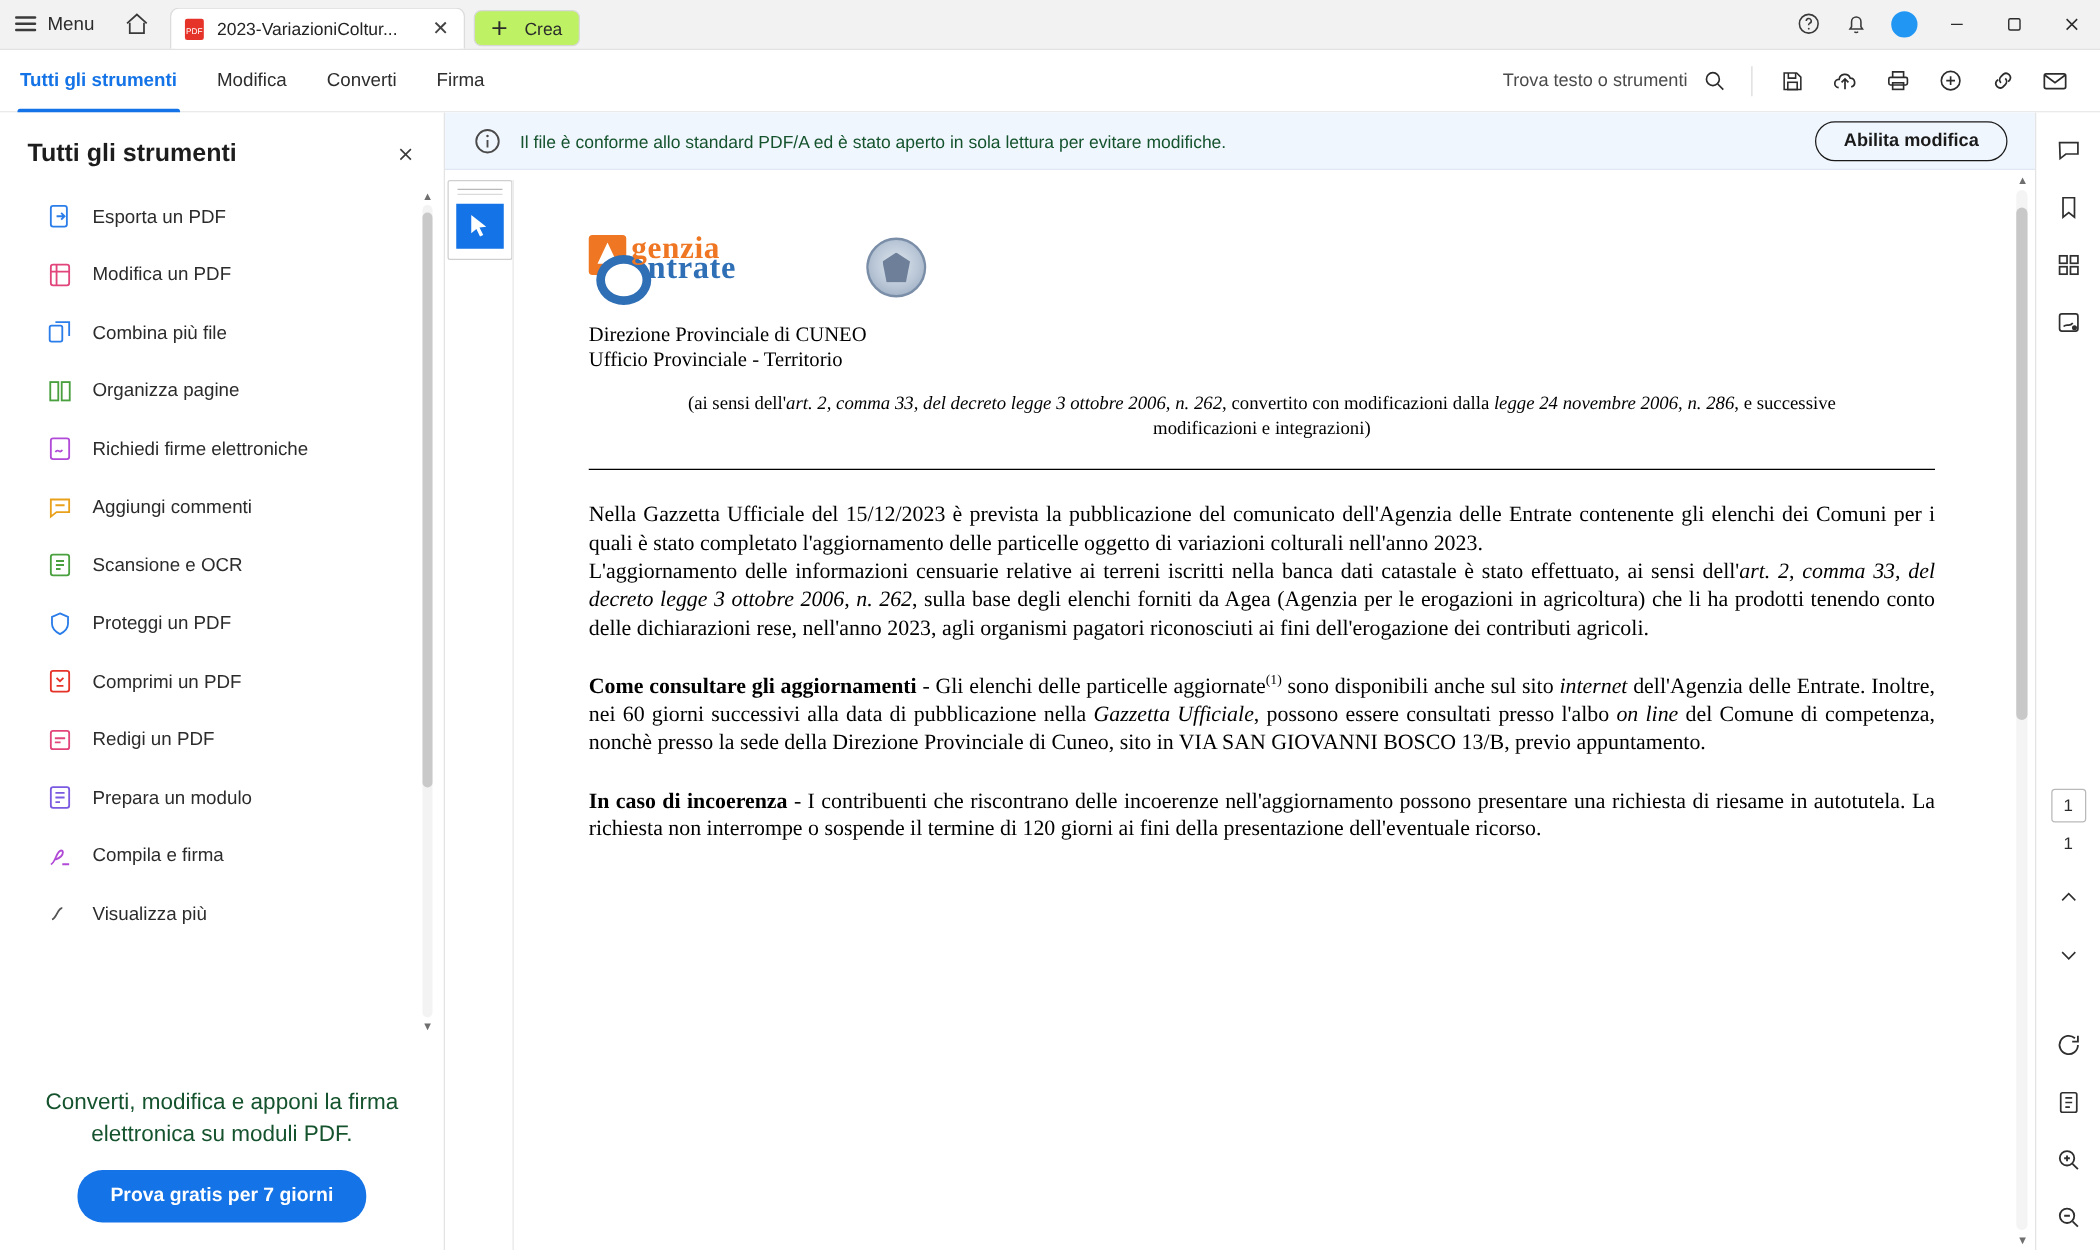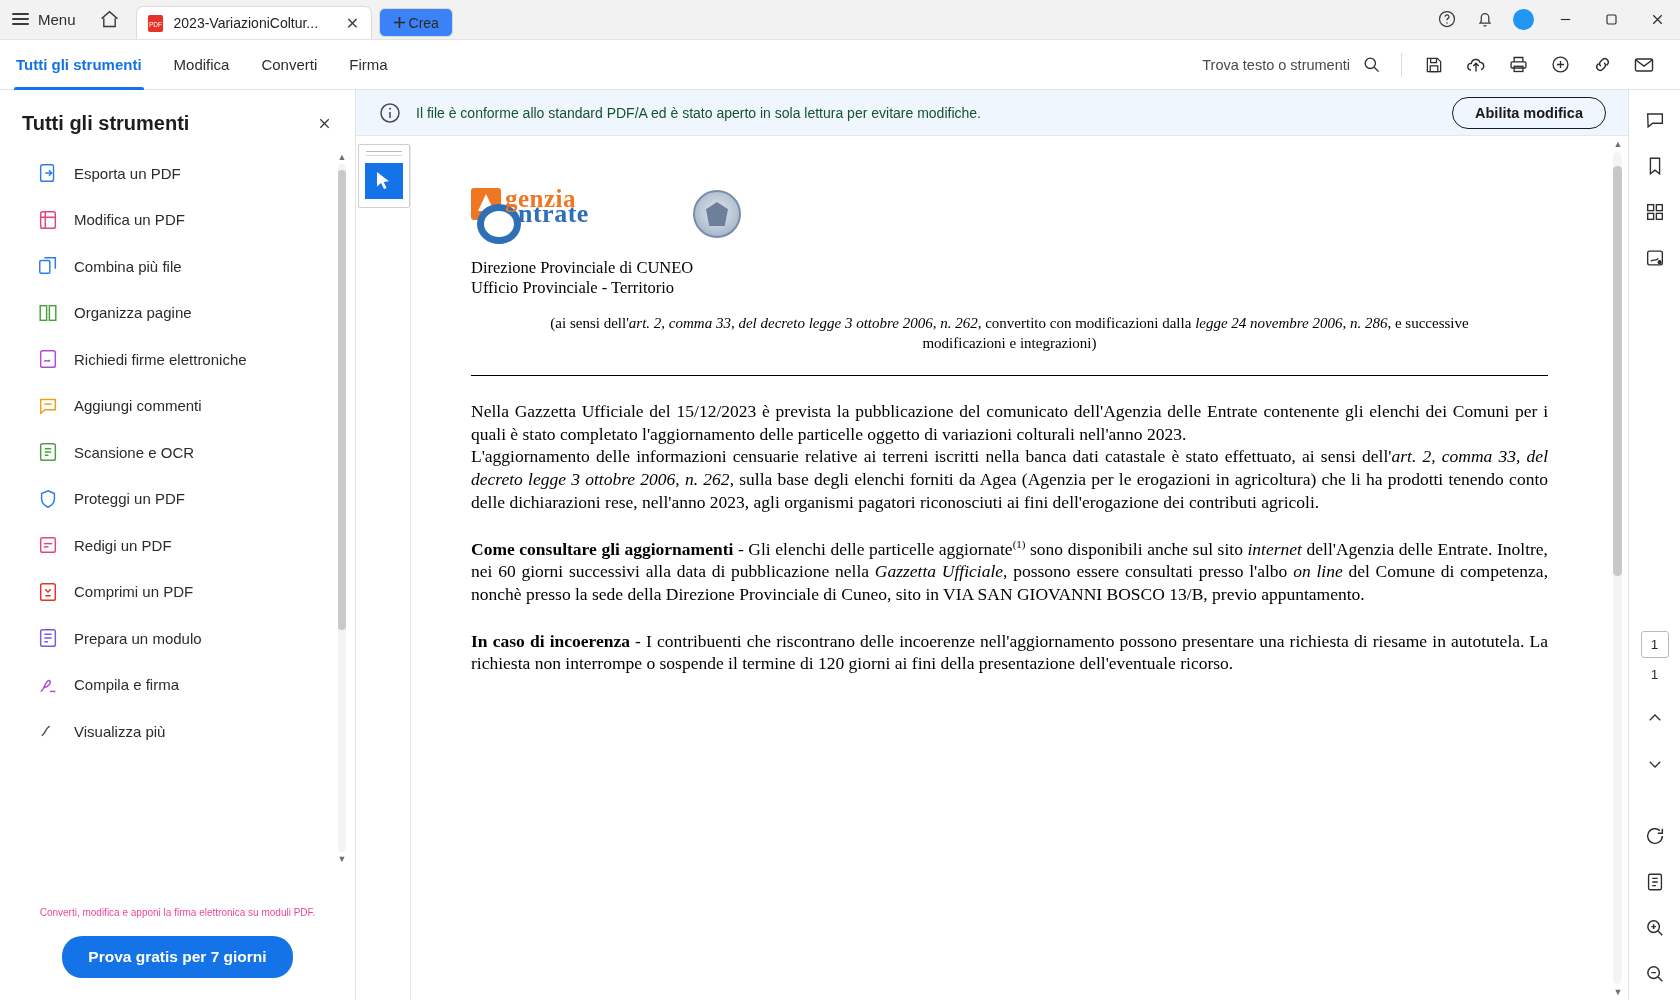--- a/index.html
+++ b/index.html
@@ -38,23 +38,23 @@
     padding: 0 8px 0 10px;
     font-size: 14px;
     margin-left: 4px;
   }
   .tab .tab-label {
     flex: 1; white-space: nowrap; overflow: hidden;
     text-overflow: ellipsis; color: #232323;
   }
   .tab-close { width: 20px; height: 20px; display: flex; align-items: center; justify-content: center; color: #444; font-size: 16px; }
   .newtab {
-    display: flex; align-items: center; gap: 3px;
+    display: flex; align-items: center; gap: 14px;
     height: 29px; padding: 0 13px; margin-left: 7px; margin-bottom: 2px;
-    border: 1px solid #d8d8d8; border-radius: 6px; background: #3b82f6;
+    border: 1px solid #d8d8d8; border-radius: 6px; background: #bef264;
     font-size: 14px; color: #2b2b2b;
   }
   .tb-right { margin-left: auto; display: flex; align-items: center; height: 40px; }
   .tb-icon { width: 38px; height: 40px; display: flex; align-items: center; justify-content: center; color: #3a3a3a; }
   .avatar-dot { width: 21px; height: 21px; border-radius: 50%; background: #2196f3; }
   .win-btn { width: 46px; height: 40px; display: flex; align-items: center; justify-content: center; color: #2b2b2b; }
 
   
   .toolbar {
     height: 50px;
@@ -106,21 +106,21 @@
   .lp-item .ico { width: 24px; height: 24px; display: flex; align-items: center; justify-content: center; flex: 0 0 24px; }
   .lp-scrollbar {
     position: absolute; right: 6px; top: 0; bottom: 0; width: 14px;
   }
   .lp-sb-track { position: absolute; top: 14px; bottom: 14px; left: 3px; width: 8px; background: #f3f3f3; border-radius: 4px; }
   .lp-sb-thumb { position: absolute; top: 20px; left: 3px; width: 8px; height: 460px; background: #c9c9c9; border-radius: 4px; }
   .lp-sb-arrow { position: absolute; left: 0; width: 14px; height: 14px; display: flex; align-items: center; justify-content: center; color: #6f6f6f; font-size: 9px; }
   .lp-sb-arrow.up { top: 0; }
   .lp-sb-arrow.down { bottom: 0; }
   .lp-footer { padding: 8px 28px 22px; text-align: center; }
-  .lp-footer-text { font-size: 10px; color: #ec4899; line-height: 1.45; margin-top: 32px; }
+  .lp-footer-text { font-size: 18px; color: #14532d; line-height: 1.45; margin-top: 32px; }
   .trial-btn {
     margin: 16px auto 0; display: block;
     background: #1473e6; color: #fff;
     border: none; border-radius: 20px;
     padding: 12px 26px; font-size: 15.5px; font-weight: 600;
   }
 
   
   .main { flex: 1; display: flex; flex-direction: column; min-width: 0; position: relative; background: #ffffff; }
   .notice {
@@ -438,36 +438,36 @@
       <div class="lp-item">
         <span class="ico">
             <svg width="22" height="22" viewBox="0 0 24 24" fill="none" stroke="#2b7de9" stroke-width="1.6">
               <path d="M12 3l7 3v6c0 4-3 7-7 9-4-2-7-5-7-9V6z"></path>
             </svg>
           </span>
         <span>Proteggi un PDF</span>
       </div>
       <div class="lp-item">
         <span class="ico">
+            <svg width="22" height="22" viewBox="0 0 24 24" fill="none" stroke="#e63329" stroke-width="1.6">
+              <rect x="4" y="3" width="16" height="18" rx="2"></rect>
+              <path d="M9 9l3 3 3-3M9 16h6"></path>
+            </svg>
+          </span>
+        <span>Comprimi un PDF</span>
+      </div>
+      <div class="lp-item">
+        <span class="ico">
             <svg width="22" height="22" viewBox="0 0 24 24" fill="none" stroke="#e1457b" stroke-width="1.6">
               <rect x="4" y="4" width="16" height="16" rx="2"></rect>
               <path d="M7.5 10.5h9"></path>
               <path d="M7.5 14h5"></path>
             </svg>
           </span>
         <span>Redigi un PDF</span>
-      </div>
-      <div class="lp-item">
-        <span class="ico">
-            <svg width="22" height="22" viewBox="0 0 24 24" fill="none" stroke="#e63329" stroke-width="1.6">
-              <rect x="4" y="3" width="16" height="18" rx="2"></rect>
-              <path d="M9 9l3 3 3-3M9 16h6"></path>
-            </svg>
-          </span>
-        <span>Comprimi un PDF</span>
       </div>
       <div class="lp-item">
         <span class="ico">
             <svg width="22" height="22" viewBox="0 0 24 24" fill="none" stroke="#7a5ae0" stroke-width="1.6">
               <rect x="4" y="3" width="16" height="18" rx="2"></rect>
               <path d="M8 8h8M8 12h8M8 16h4"></path>
             </svg>
           </span>
         <span>Prepara un modulo</span>
       </div>

